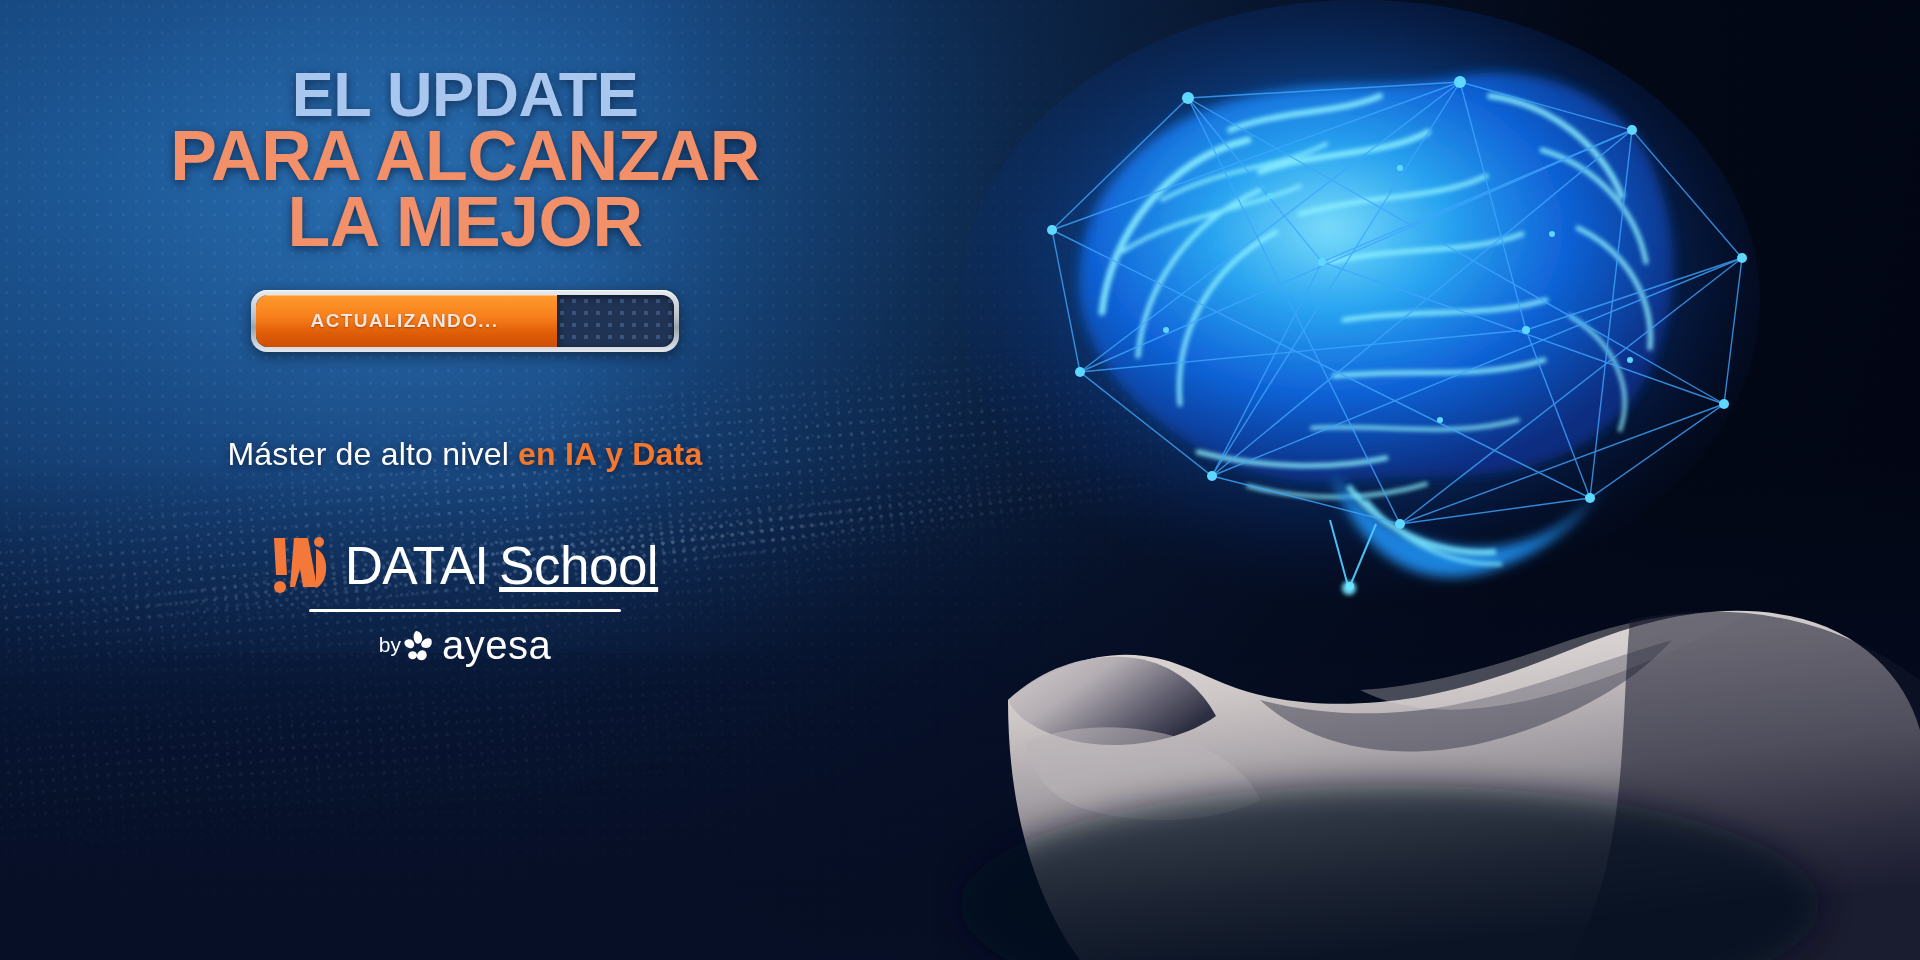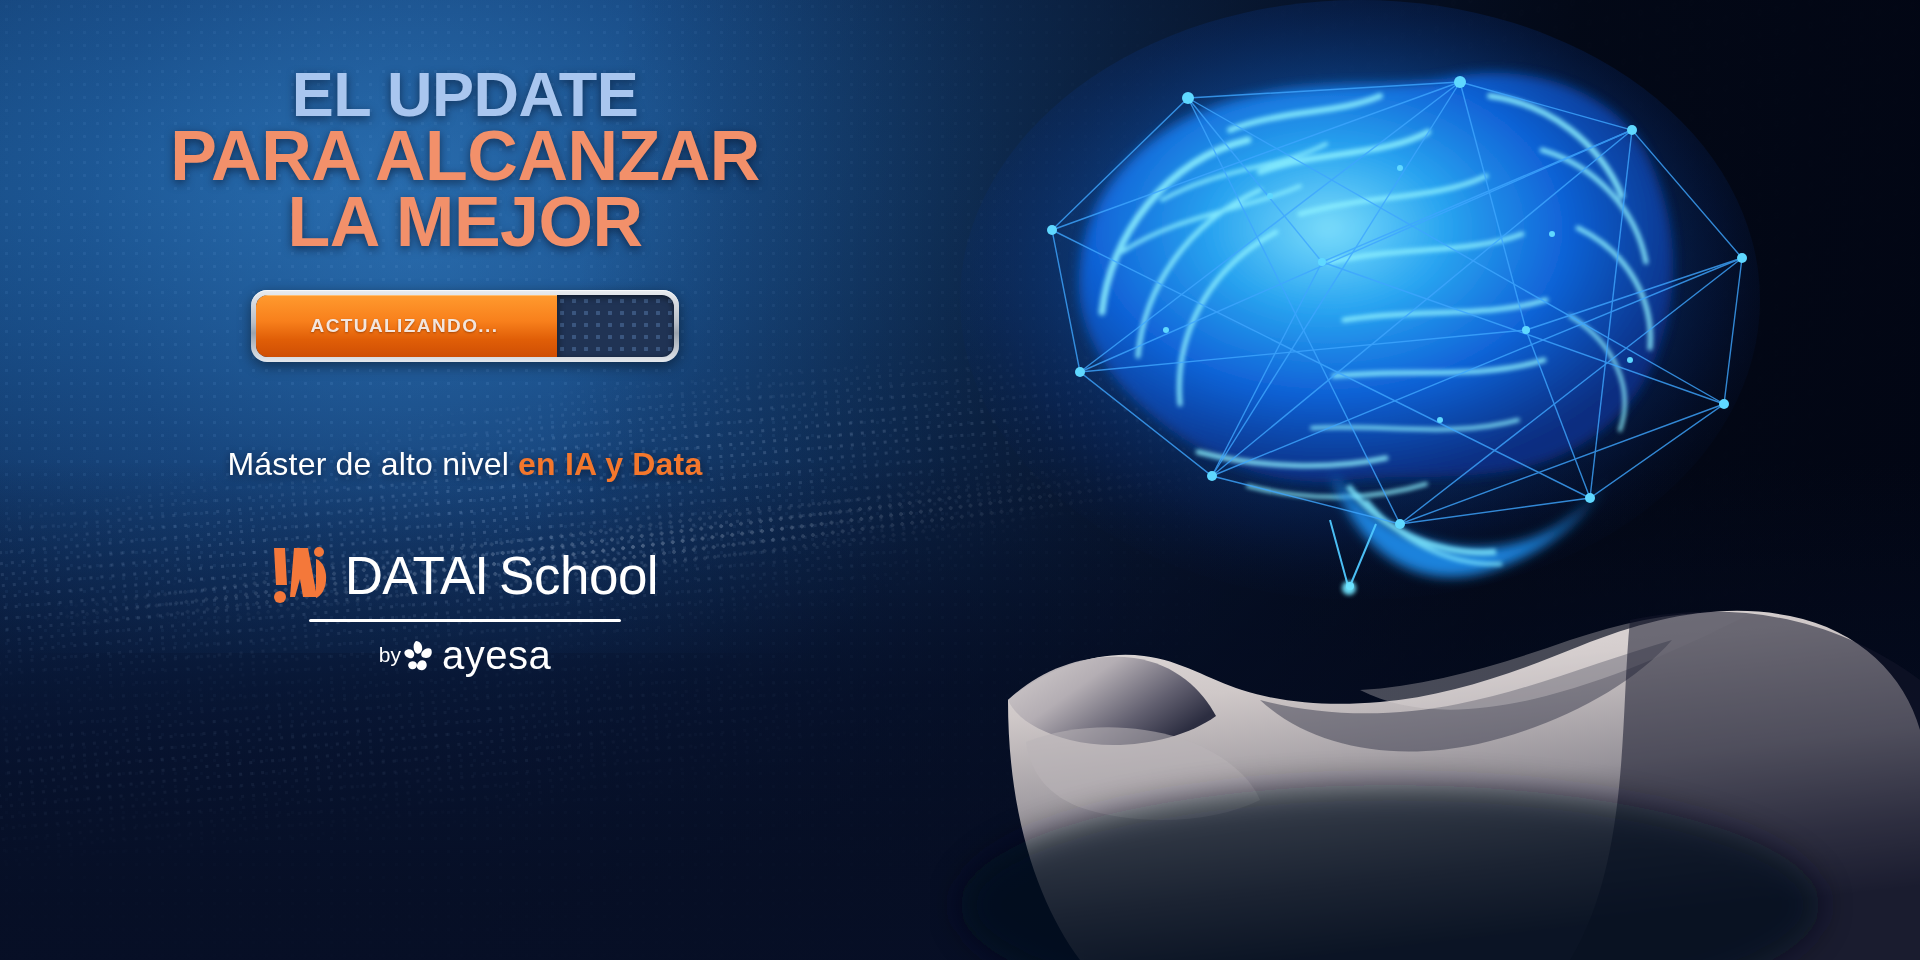--- a/index.html
+++ b/index.html
@@ -97,21 +97,21 @@
   }
   .h-blue{ color:#a9c6ef; font-size:63px; }
   .h-or{ color:#f2906a; }
   .h-l2{ font-size:70px; }
   .h-l3{ font-size:70px; }
   .h-l4{ font-size:70px; }
 
   
   .progress-wrap{
     margin-top:34px;
-    width:428px;height:72px;
+    width:428px;height:62px;
     border-radius:16px;
     padding:5px;
     background:linear-gradient(180deg,#e9ecf0 0%,#b9bfc7 45%,#9aa3ad 60%,#e4e8ed 100%);
     box-shadow:0 4px 14px rgba(0,0,0,0.45), inset 0 1px 0 rgba(255,255,255,0.65);
   }
   .progress-track{
     position:relative;width:100%;height:100%;
     border-radius:12px;overflow:hidden;
     background:#203354;
     background-image:radial-gradient(circle, rgba(120,165,225,0.30) 2.1px, rgba(0,0,0,0) 2.4px);
@@ -147,21 +147,21 @@
 
   
   .logo{ margin-top:62px; display:flex;flex-direction:column;align-items:center; }
   .logo-row{ display:flex;align-items:center;gap:17px; }
   .logo-mark{ width:56px;height:60px;display:block; }
   .logo-word{
     font-size:53px;color:#ffffff;letter-spacing:-0.5px;
     display:flex;align-items:baseline;gap:11px;
   }
   .logo-word .bold{ font-weight:400; letter-spacing:-1px; }
-  .logo-word .light{ font-weight:400; }
+  .logo-word .light{ font-weight:400;text-decoration:underline; }
   .logo-rule{
     width:312px;height:3px;background:#ffffff;margin-top:13px;border-radius:2px;
   }
   .logo-by{
     margin-top:11px;
     display:flex;align-items:center;
   }
   .logo-by .by-text{ color:#ffffff;font-size:21px;font-weight:400; }
   .ayesa{ display:flex;align-items:center;gap:7px; }
   .ayesa-mark{ width:34px;height:34px;display:block; }

